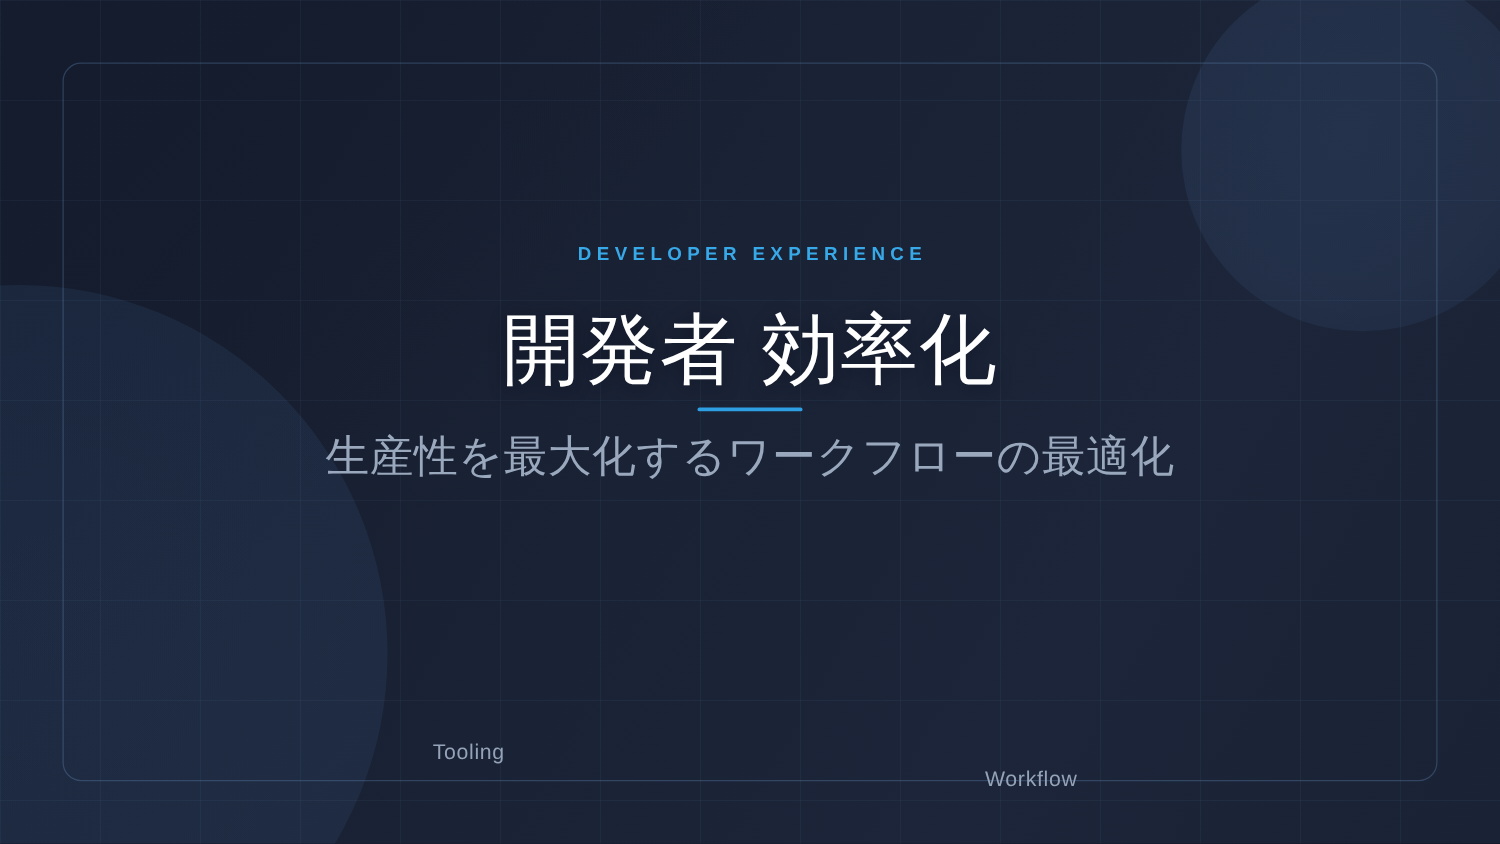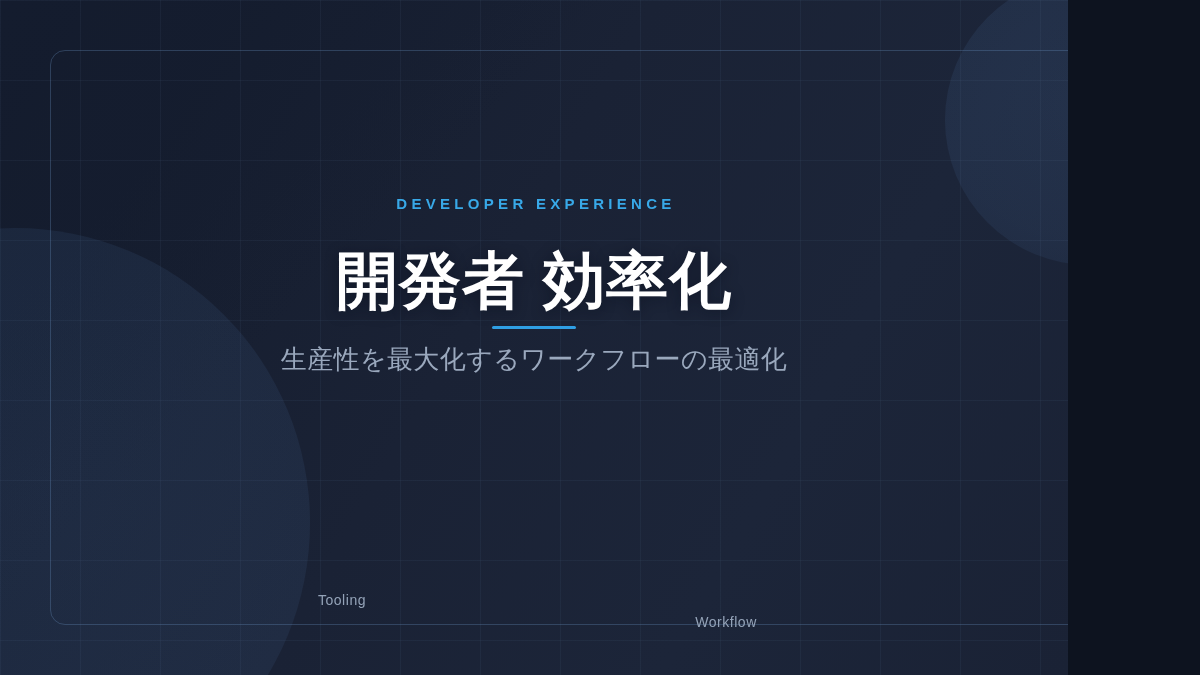--- a/index.html
+++ b/index.html
@@ -4,21 +4,21 @@
 <title>Developer Experience Slide</title>
 <style>
   html, body {
     margin: 0;
     padding: 0;
     background: #0d131f;
   }
 
   #slide {
     position: relative;
-    width: 1068px;
+    width: 1200px;
     height: 675px;
     overflow: hidden;
     font-family: "Liberation Sans", "DejaVu Sans", sans-serif;
     background:
       linear-gradient(135deg, #141c2e 0%, #18203300 35%, #1b243800 100%),
       linear-gradient(120deg, #131b2c 0%, #1a2235 45%, #1c2539 72%, #19213300 100%),
       #1a2235;
     -webkit-font-smoothing: antialiased;
   }
 
@@ -104,62 +104,61 @@
     position: relative;
     margin-top: 39px;
     display: flex;
     flex-direction: column;
     align-items: center;
   }
 
   #slide-title {
     color: #ffffff;
     font-size: 62px;
-    font-weight: bold;
+    font-weight: normal;
     line-height: 1;
     margin: 0;
     letter-spacing: 1px;
     white-space: nowrap;
     text-shadow: 0 2px 14px rgba(6, 12, 24, 0.45);
   }
 
   #title-underline {
     width: 84px;
     height: 3px;
     background: #2f9fe4;
     border-radius: 2px;
     margin-top: 14px;
   }
 
   #slide-subtitle {
     color: #9aa8bd;
-    font-size: 26px;
+    font-size: 35px;
     font-weight: normal;
     line-height: 1;
     margin: 0;
     margin-top: 19px;
     letter-spacing: 0.4px;
     white-space: nowrap;
-    font-family: Liberation Mono, monospace;
   }
 
   
   #footer-keywords {
     position: absolute;
     left: 150px;
     right: 150px;
     top: 571px;
     display: flex;
     justify-content: space-between;
     align-items: center;
   }
 
   .footer-keyword {
     color: #94a3b8;
-    font-size: 14px;
+    font-size: 17px;
     letter-spacing: 0.55px;
     line-height: 1;
     white-space: nowrap;
     flex: 1 1 0;
     text-align: center;
   }
 
   .footer-keyword:first-child  { text-align: center; }
   .footer-keyword:last-child   { text-align: center; margin-top: 44px; }
 </style>

